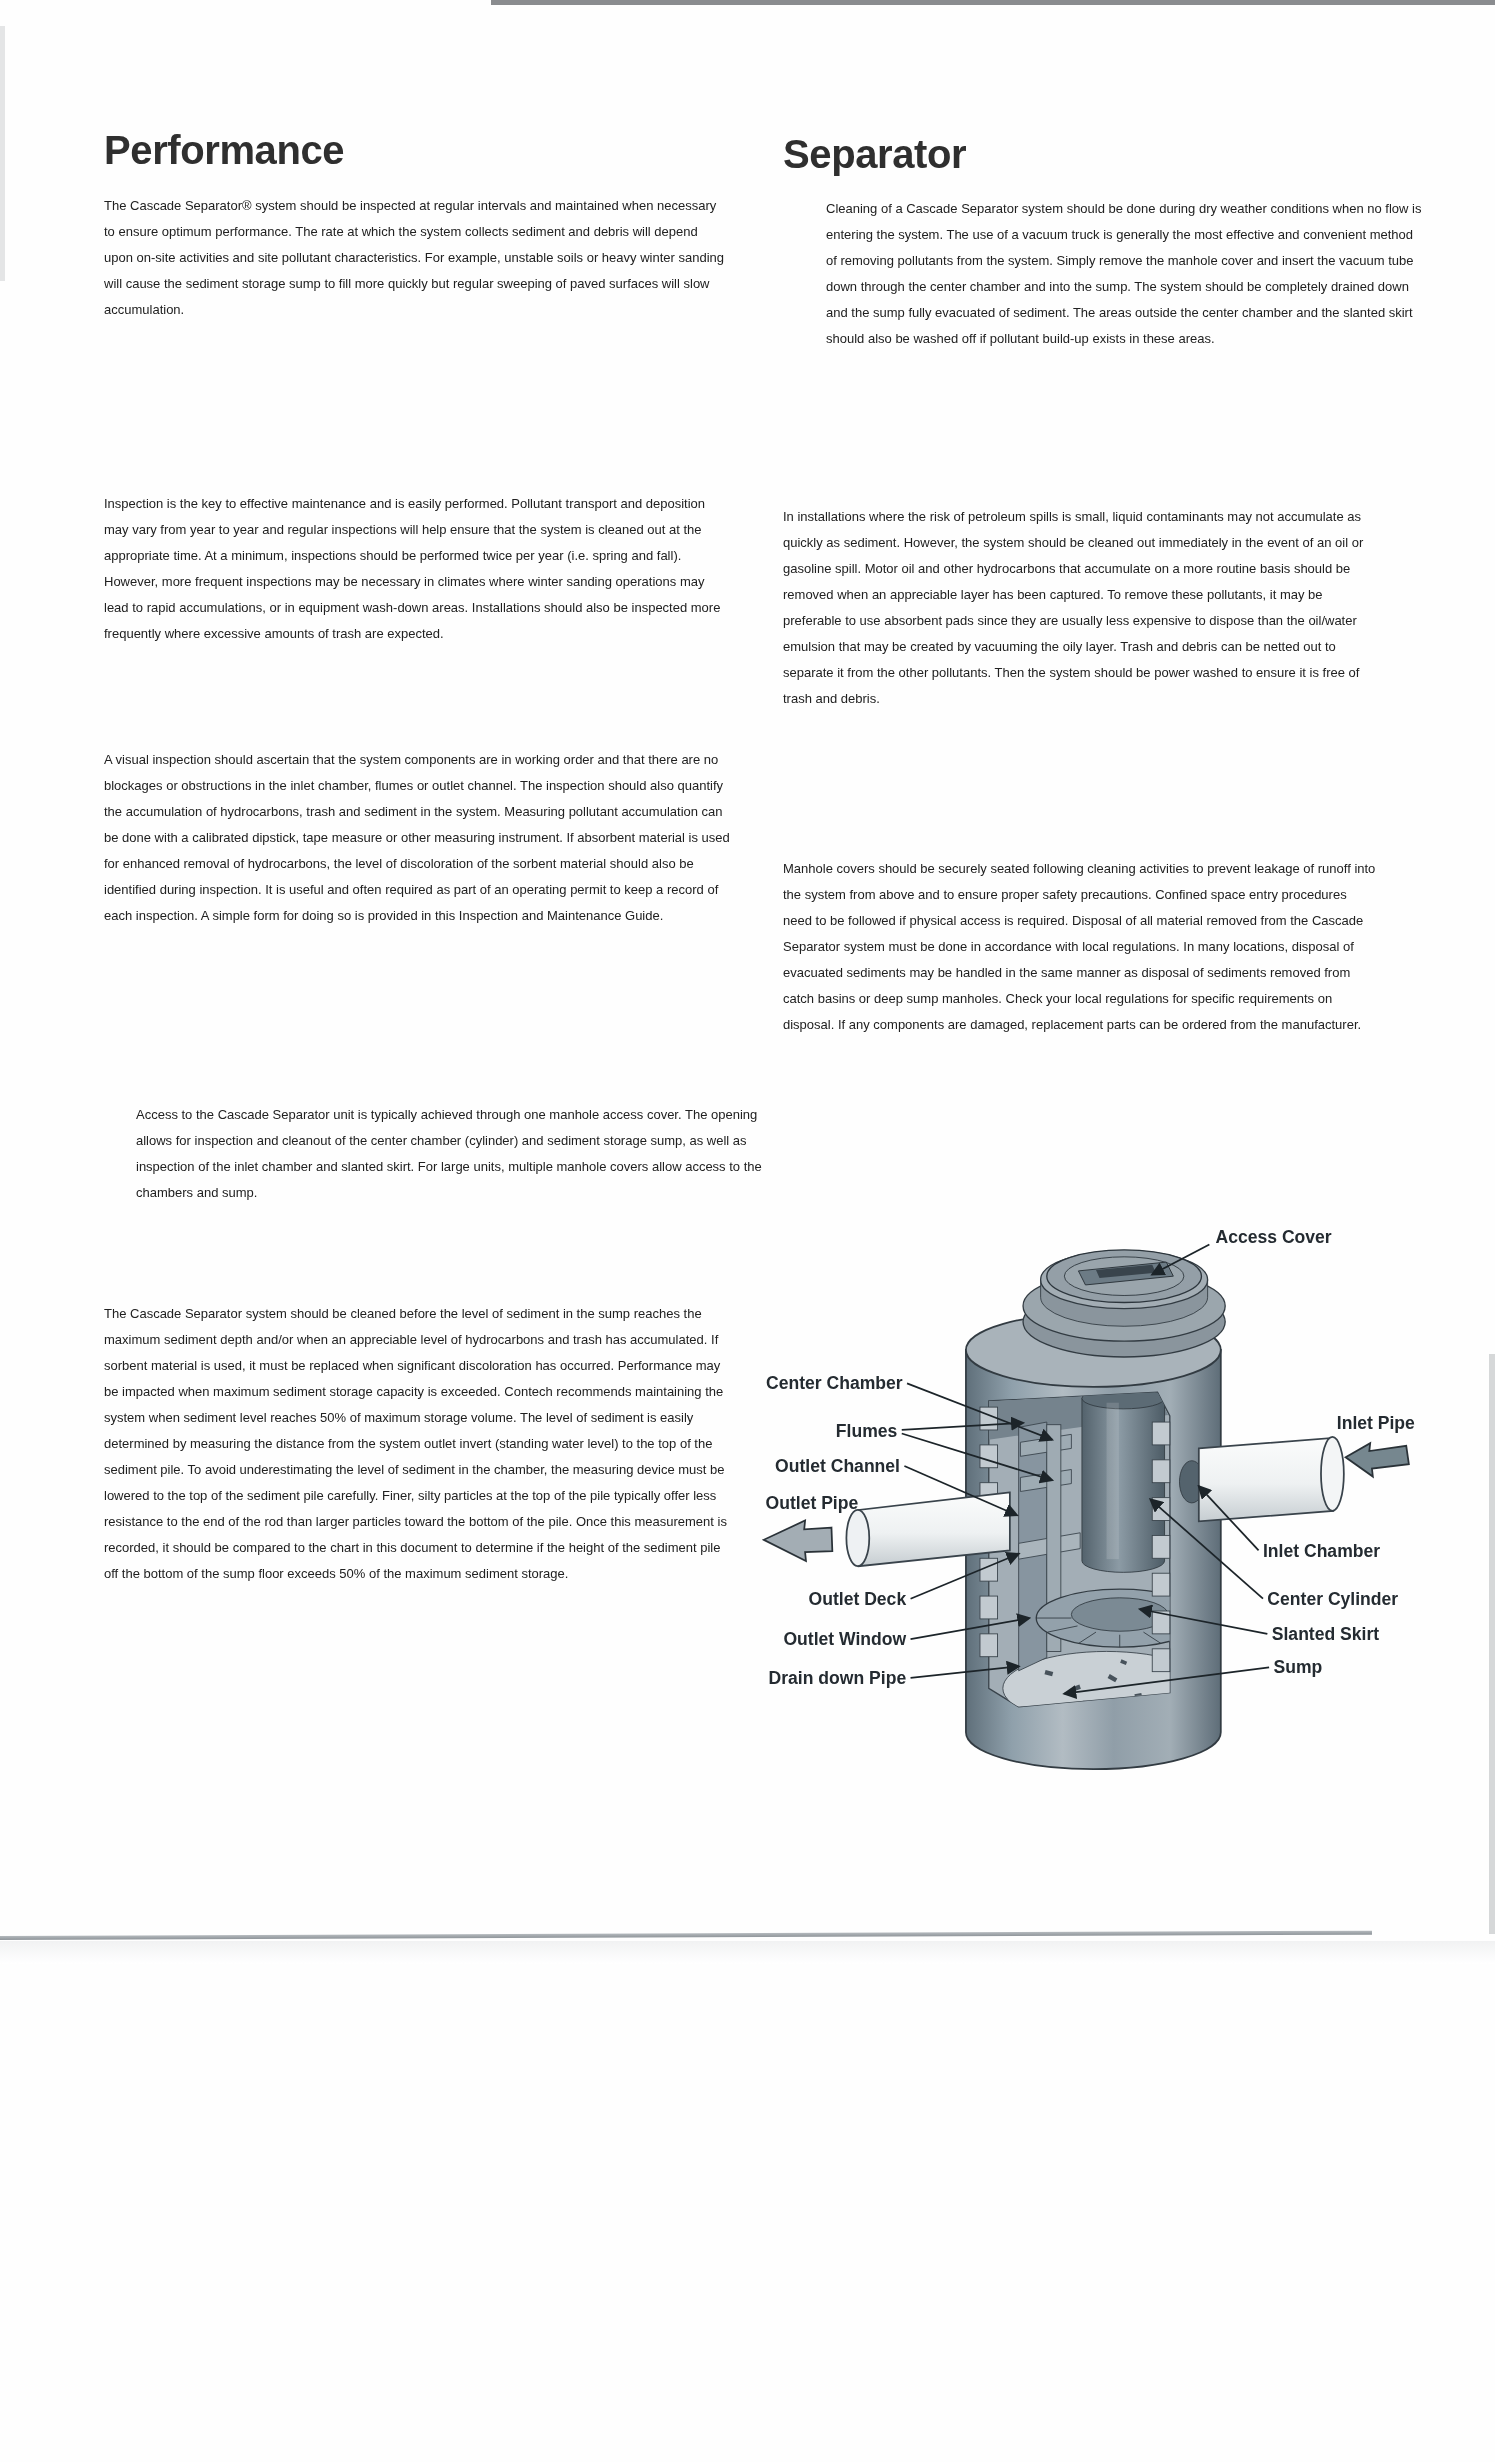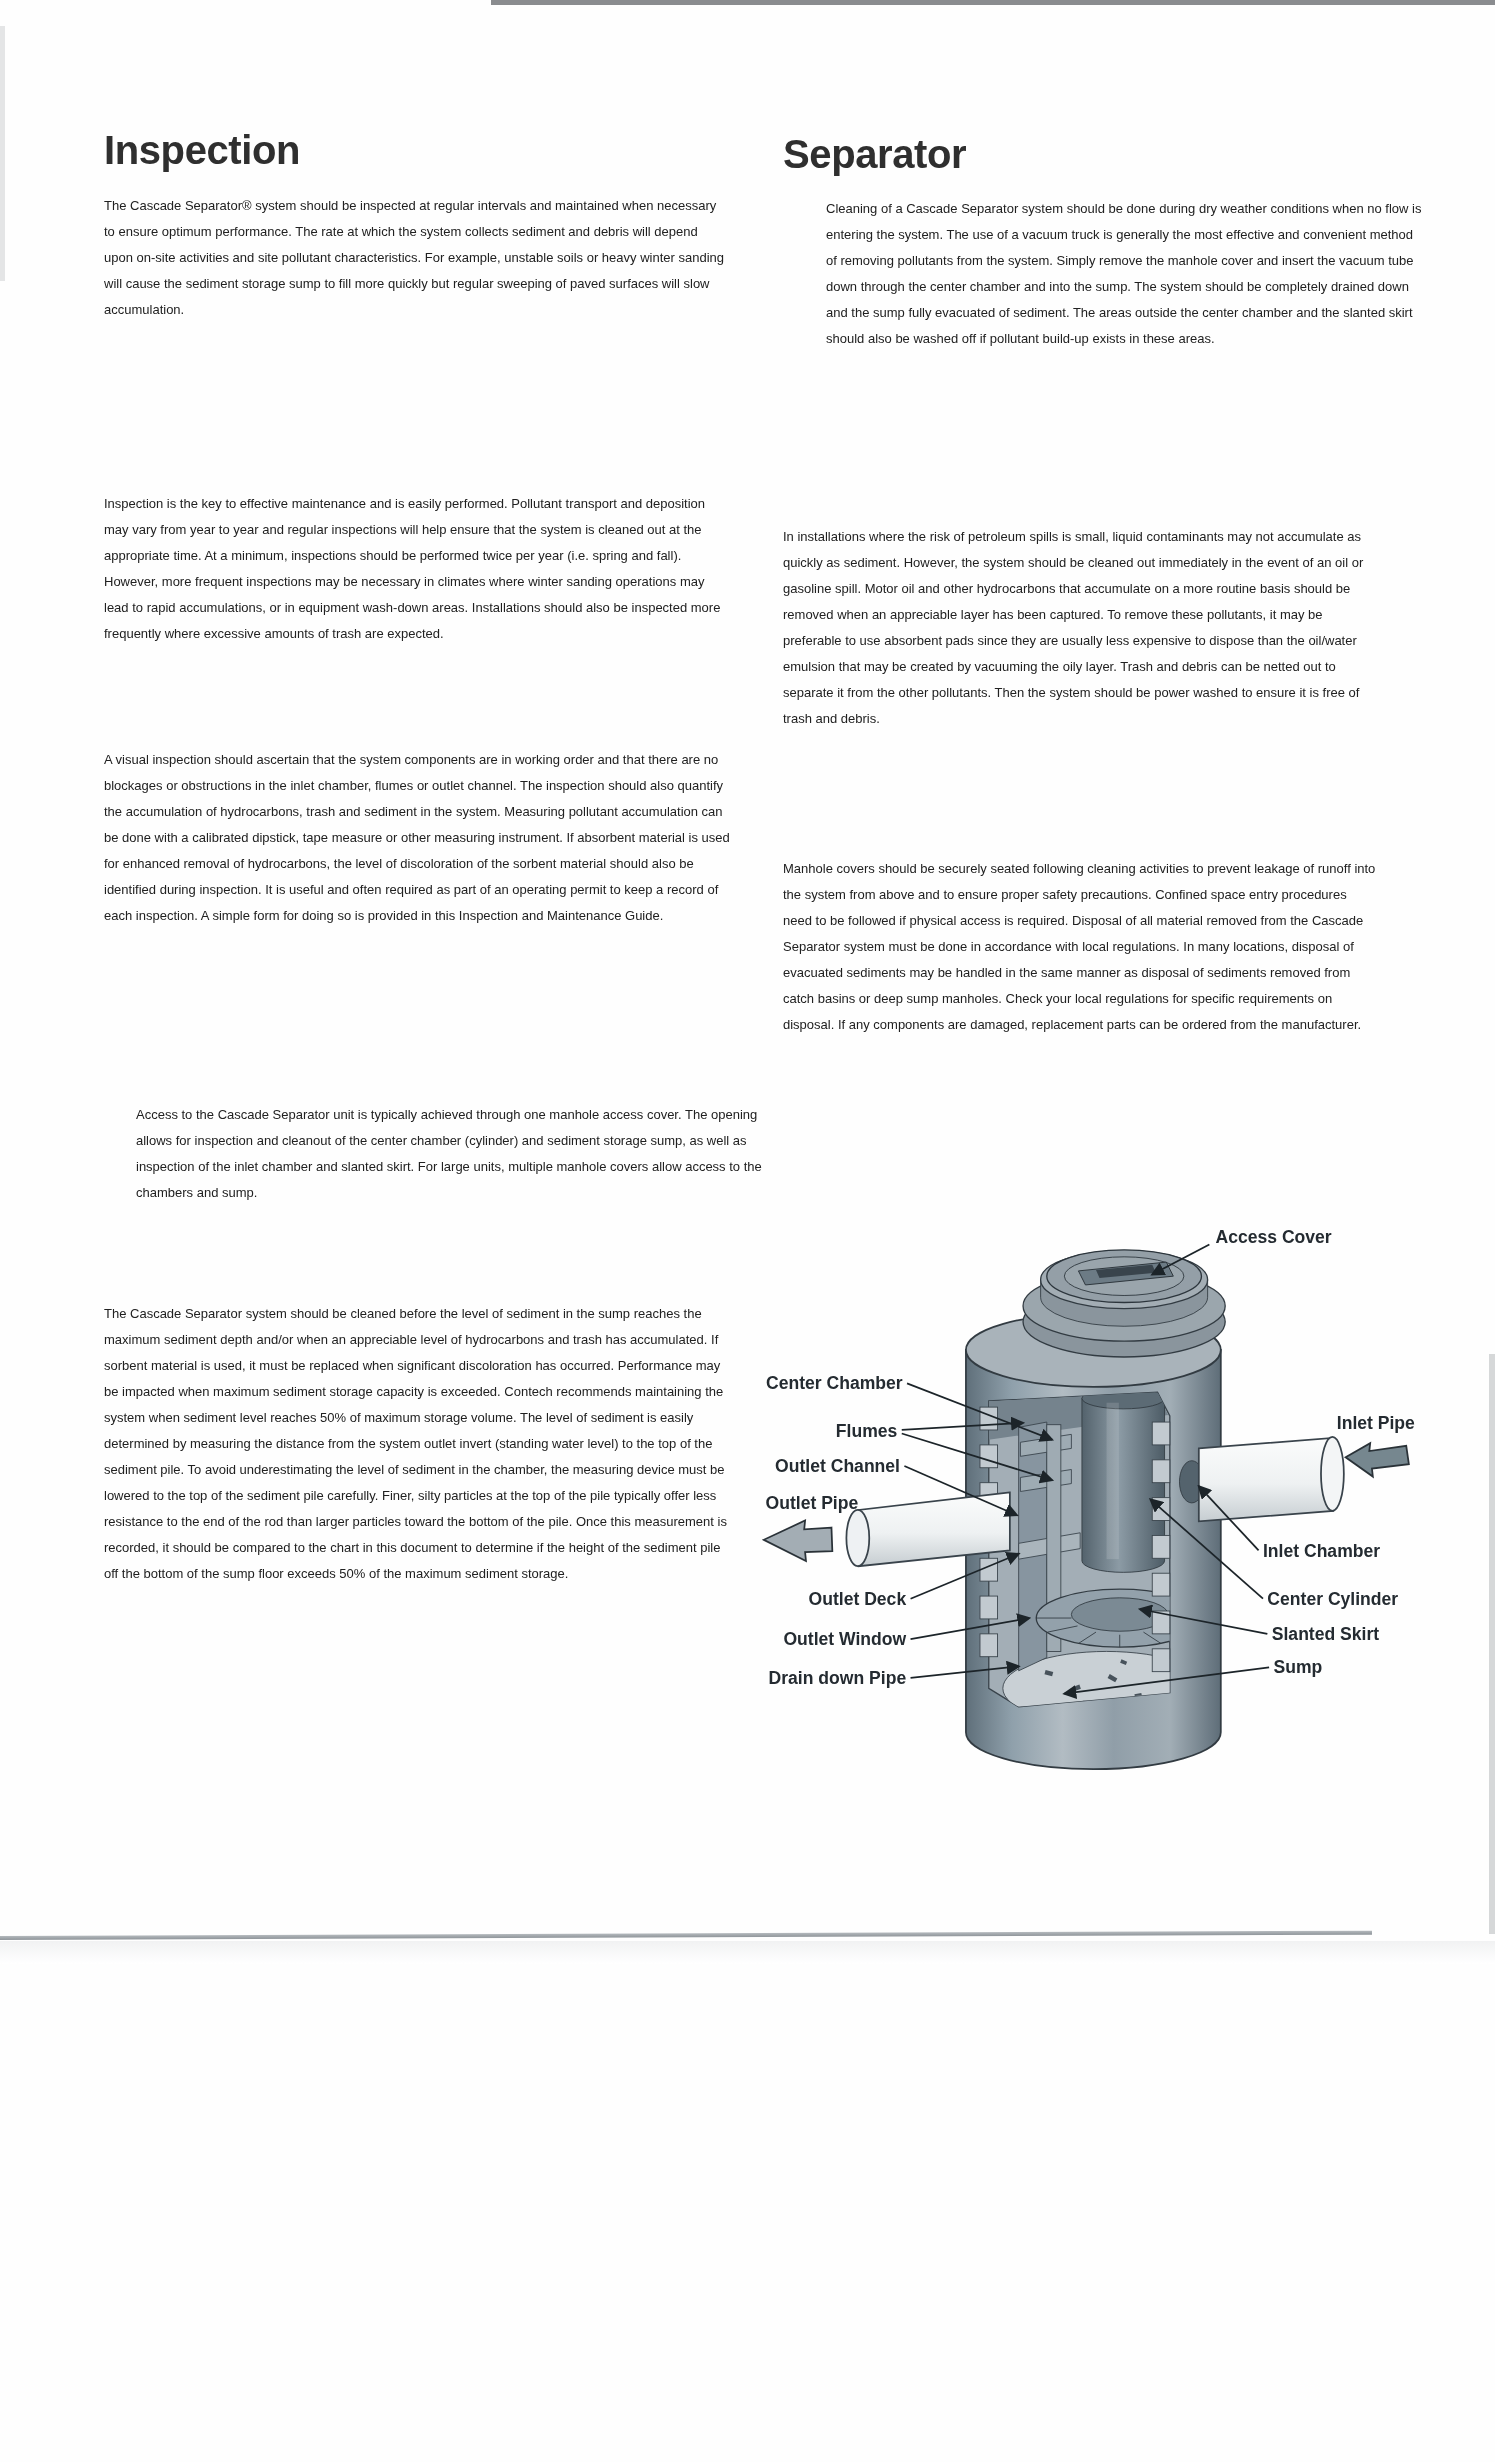--- a/index.html
+++ b/index.html
@@ -13,34 +13,34 @@
   .page-bottom-edge{position:absolute;top:1936px;left:0;width:1372px;height:4.4px;
        background:linear-gradient(#b4b9bd,#8f959a);transform:rotate(-0.22deg);transform-origin:left center;}
   .page-bottom-soft{position:absolute;top:1941px;left:0;width:1495px;height:23px;
        background:linear-gradient(#f1f2f3,#ffffff);}
   h1.doc{position:absolute;margin:0;font-size:40px;font-weight:700;color:#2f2f2f;letter-spacing:-0.4px;}
   p.doc{position:absolute;margin:0;font-size:13px;line-height:26px;color:#212121;}
   .lcol{left:104px;width:626px;}
   .rcol{left:783px;width:596px;}
   #mh{top:128px;} #mp1{top:193px;}
   #ih{top:406px;} #ip1{top:491px;} #ip2{top:747px;} #ip3{top:1102px;margin-left:32px;} #ip4{top:1301px;}
-  #ch{top:132px;} #cp1{top:196px;margin-left:43px;} #cp2{top:524px;} #cp3{top:856px;}
+  #ch{top:132px;} #cp1{top:196px;margin-left:43px;} #cp2{top:504px;} #cp3{top:856px;}
   #diagram{position:absolute;left:755px;top:1218px;width:740px;height:554px;}
   .dlabel{font-family:"Liberation Sans",sans-serif;font-size:20px;font-weight:700;fill:#242b31;}
   .leader{stroke:#1c2429;stroke-width:2;fill:none;}
 </style>
 </head>
 <body>
 
 <div class="page">
   <div class="scan-top-edge"></div>
   <div class="scan-left-edge"></div>
   <div class="scan-right-edge"></div>
 
-  <h1 class="doc lcol" id="mh">Inspection</h1>
+  <h1 class="doc lcol" id="mh">Performance</h1>
   <p class="doc lcol" id="mp1">The Cascade Separator® system should be inspected at regular intervals and maintained when necessary to ensure optimum performance. The rate at which the system collects sediment and debris will depend upon on-site activities and site pollutant characteristics. For example, unstable soils or heavy winter sanding will cause the sediment storage sump to fill more quickly but regular sweeping of paved surfaces will slow accumulation.</p>
 
   <p class="doc lcol" id="ip1">Inspection is the key to effective maintenance and is easily performed. Pollutant transport and deposition may vary from year to year and regular inspections will help ensure that the system is cleaned out at the appropriate time. At a minimum, inspections should be performed twice per year (i.e. spring and fall). However, more frequent inspections may be necessary in climates where winter sanding operations may lead to rapid accumulations, or in equipment wash-down areas. Installations should also be inspected more frequently where excessive amounts of trash are expected.</p>
   <p class="doc lcol" id="ip2">A visual inspection should ascertain that the system components are in working order and that there are no blockages or obstructions in the inlet chamber, flumes or outlet channel. The inspection should also quantify the accumulation of hydrocarbons, trash and sediment in the system. Measuring pollutant accumulation can be done with a calibrated dipstick, tape measure or other measuring instrument. If absorbent material is used for enhanced removal of hydrocarbons, the level of discoloration of the sorbent material should also be identified during inspection. It is useful and often required as part of an operating permit to keep a record of each inspection. A simple form for doing so is provided in this Inspection and Maintenance Guide.</p>
   <p class="doc lcol" id="ip3">Access to the Cascade Separator unit is typically achieved through one manhole access cover. The opening allows for inspection and cleanout of the center chamber (cylinder) and sediment storage sump, as well as inspection of the inlet chamber and slanted skirt. For large units, multiple manhole covers allow access to the chambers and sump.</p>
   <p class="doc lcol" id="ip4">The Cascade Separator system should be cleaned before the level of sediment in the sump reaches the maximum sediment depth and/or when an appreciable level of hydrocarbons and trash has accumulated. If sorbent material is used, it must be replaced when significant discoloration has occurred. Performance may be impacted when maximum sediment storage capacity is exceeded. Contech recommends maintaining the system when sediment level reaches 50% of maximum storage volume. The level of sediment is easily determined by measuring the distance from the system outlet invert (standing water level) to the top of the sediment pile. To avoid underestimating the level of sediment in the chamber, the measuring device must be lowered to the top of the sediment pile carefully. Finer, silty particles at the top of the pile typically offer less resistance to the end of the rod than larger particles toward the bottom of the pile. Once this measurement is recorded, it should be compared to the chart in this document to determine if the height of the sediment pile off the bottom of the sump floor exceeds 50% of the maximum sediment storage.</p>
 
   <h1 class="doc rcol" id="ch">Separator</h1>
   <p class="doc rcol" id="cp1">Cleaning of a Cascade Separator system should be done during dry weather conditions when no flow is entering the system. The use of a vacuum truck is generally the most effective and convenient method of removing pollutants from the system. Simply remove the manhole cover and insert the vacuum tube down through the center chamber and into the sump. The system should be completely drained down and the sump fully evacuated of sediment. The areas outside the center chamber and the slanted skirt should also be washed off if pollutant build-up exists in these areas.</p>
   <p class="doc rcol" id="cp2">In installations where the risk of petroleum spills is small, liquid contaminants may not accumulate as quickly as sediment. However, the system should be cleaned out immediately in the event of an oil or gasoline spill. Motor oil and other hydrocarbons that accumulate on a more routine basis should be removed when an appreciable layer has been captured. To remove these pollutants, it may be preferable to use absorbent pads since they are usually less expensive to dispose than the oil/water emulsion that may be created by vacuuming the oily layer. Trash and debris can be netted out to separate it from the other pollutants. Then the system should be power washed to ensure it is free of trash and debris.</p>

